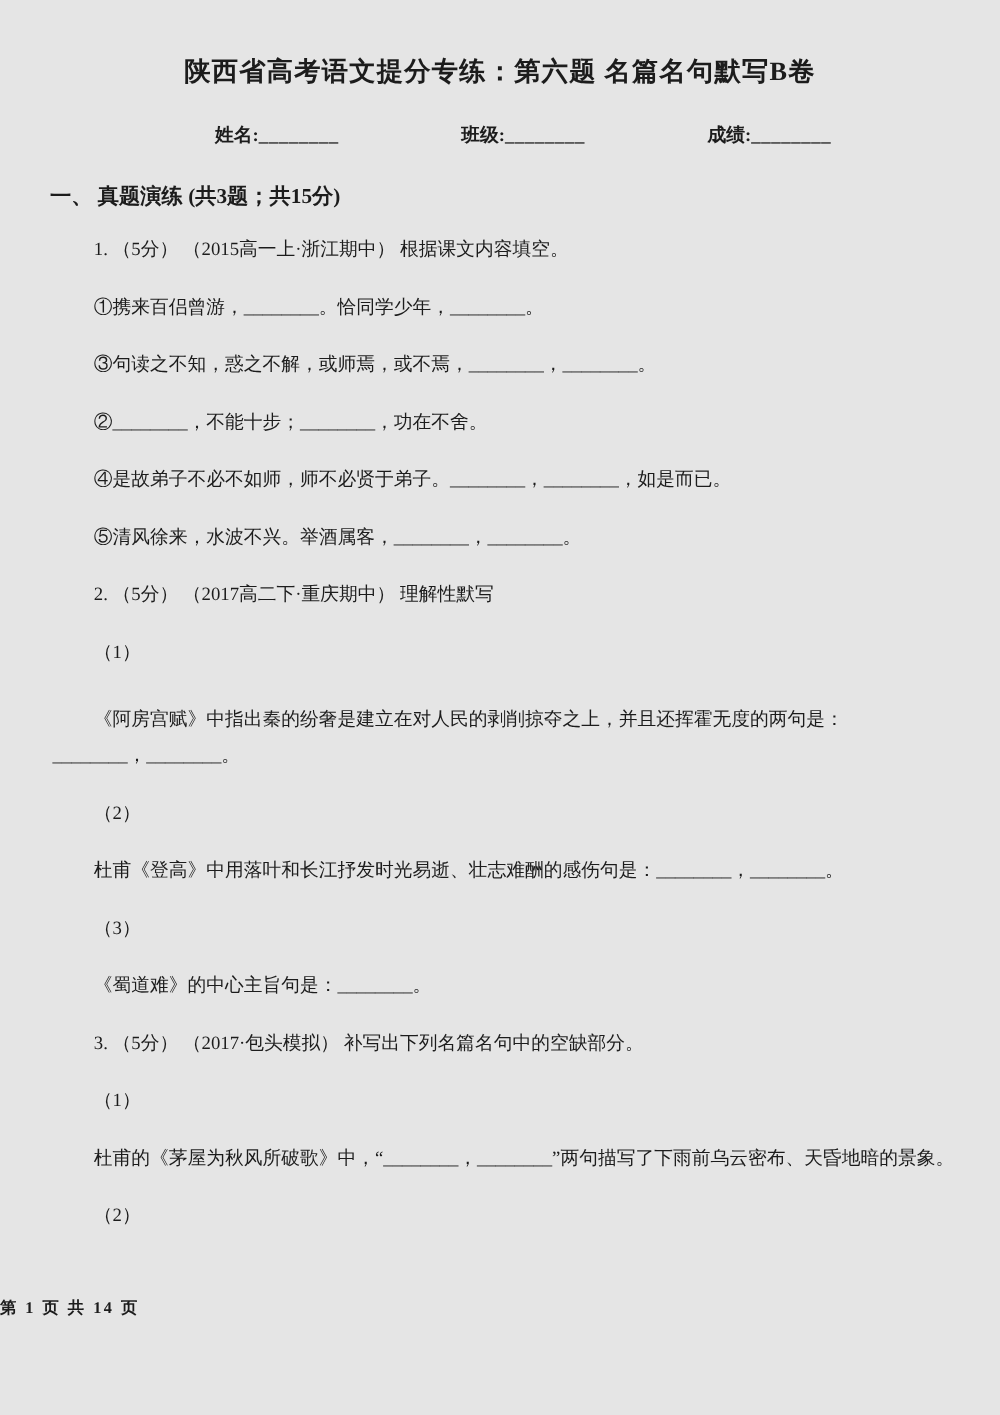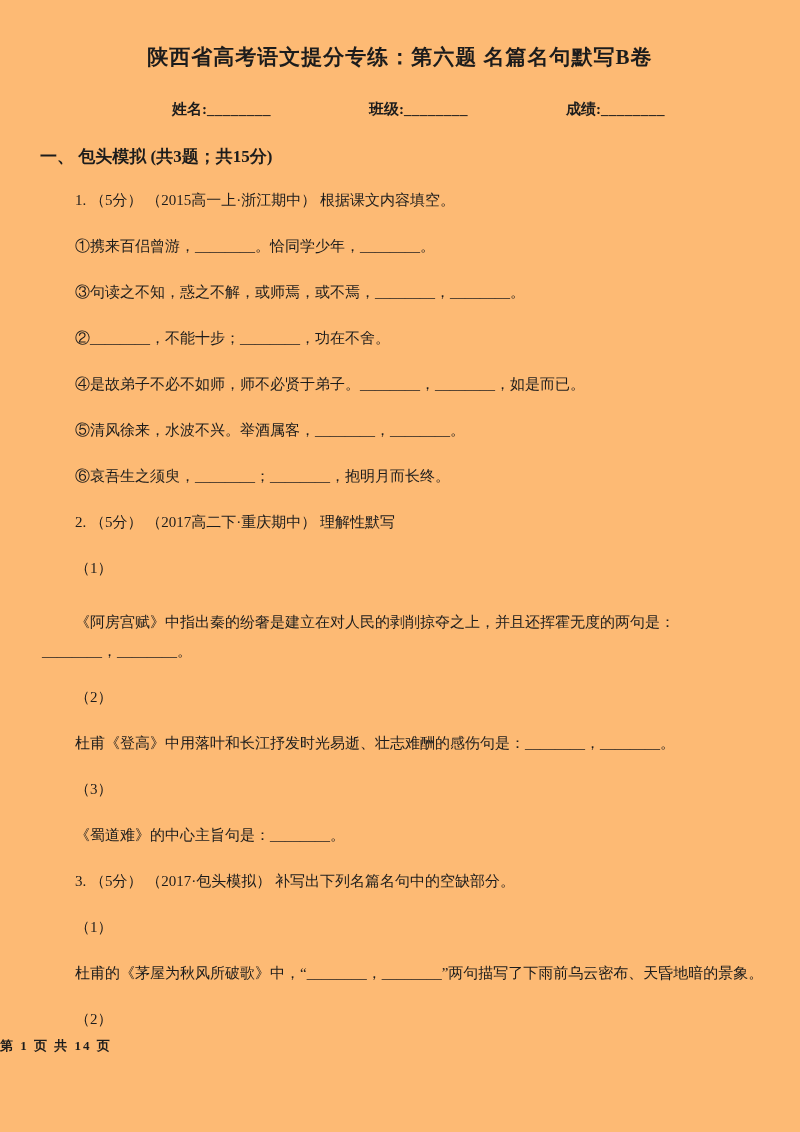--- a/index.html
+++ b/index.html
@@ -6,21 +6,21 @@
   html, body {
     width: 800px; height: 1132px;
     background: #ffffff;
     font-family: "Liberation Serif", "DejaVu Serif", serif;
     color: #1c1c1c;
     overflow: hidden;
   }
   .page {
     position: relative;
     width: 800px; height: 1132px;
-    background: #fdba74;
+    background: #e5e5e5;
   }
   .doc-title {
     padding-top: 44px;
     text-align: center;
     font-size: 21px;
     font-weight: bold;
     line-height: 27px;
     letter-spacing: 1px;
   }
   .fields-row {
@@ -68,30 +68,29 @@
 <div class="page">
 
   <div class="doc-title">陕西省高考语文提分专练：第六题 名篇名句默写B卷</div>
 
   <div class="fields-row">
     <span class="field"><span class="field-label">姓名:</span><span class="blank-text">________</span></span>
     <span class="field"><span class="field-label">班级:</span><span class="blank-text">________</span></span>
     <span class="field"><span class="field-label">成绩:</span><span class="blank-text">________</span></span>
   </div>
 
-  <div class="section-heading">一、 包头模拟 (共3题；共15分)</div>
+  <div class="section-heading">一、 真题演练 (共3题；共15分)</div>
 
   <div class="lines">
     <div class="line">1. （5分） （2015高一上·浙江期中） 根据课文内容填空。</div>
     <div class="line">①携来百侣曾游，________。恰同学少年，________。</div>
     <div class="line">③句读之不知，惑之不解，或师焉，或不焉，________，________。</div>
     <div class="line">②________，不能十步；________，功在不舍。</div>
     <div class="line">④是故弟子不必不如师，师不必贤于弟子。________，________，如是而已。</div>
     <div class="line">⑤清风徐来，水波不兴。举酒属客，________，________。</div>
-    <div class="line">⑥哀吾生之须臾，________；________，抱明月而长终。</div>
     <div class="line">2. （5分） （2017高二下·重庆期中） 理解性默写</div>
     <div class="line">（1）</div>
     <div class="line tight">《阿房宫赋》中指出秦的纷奢是建立在对人民的剥削掠夺之上，并且还挥霍无度的两句是：</div>
     <div class="line outdent">________，________。</div>
     <div class="line">（2）</div>
     <div class="line">杜甫《登高》中用落叶和长江抒发时光易逝、壮志难酬的感伤句是：________，________。</div>
     <div class="line">（3）</div>
     <div class="line">《蜀道难》的中心主旨句是：________。</div>
     <div class="line">3. （5分） （2017·包头模拟） 补写出下列名篇名句中的空缺部分。</div>
     <div class="line">（1）</div>

